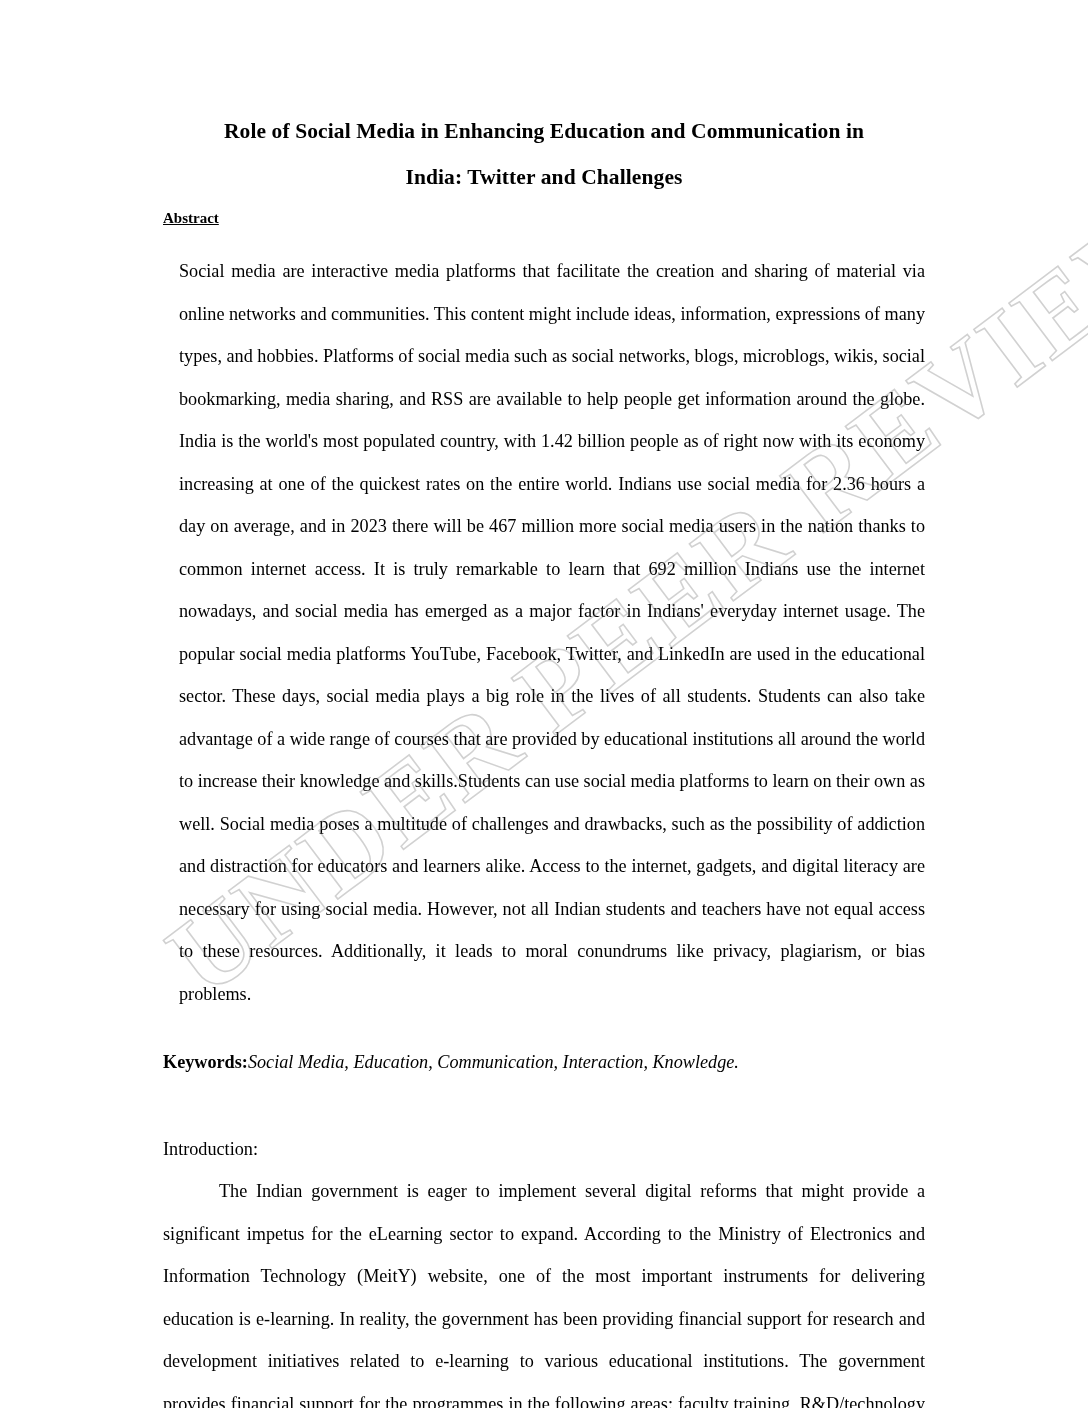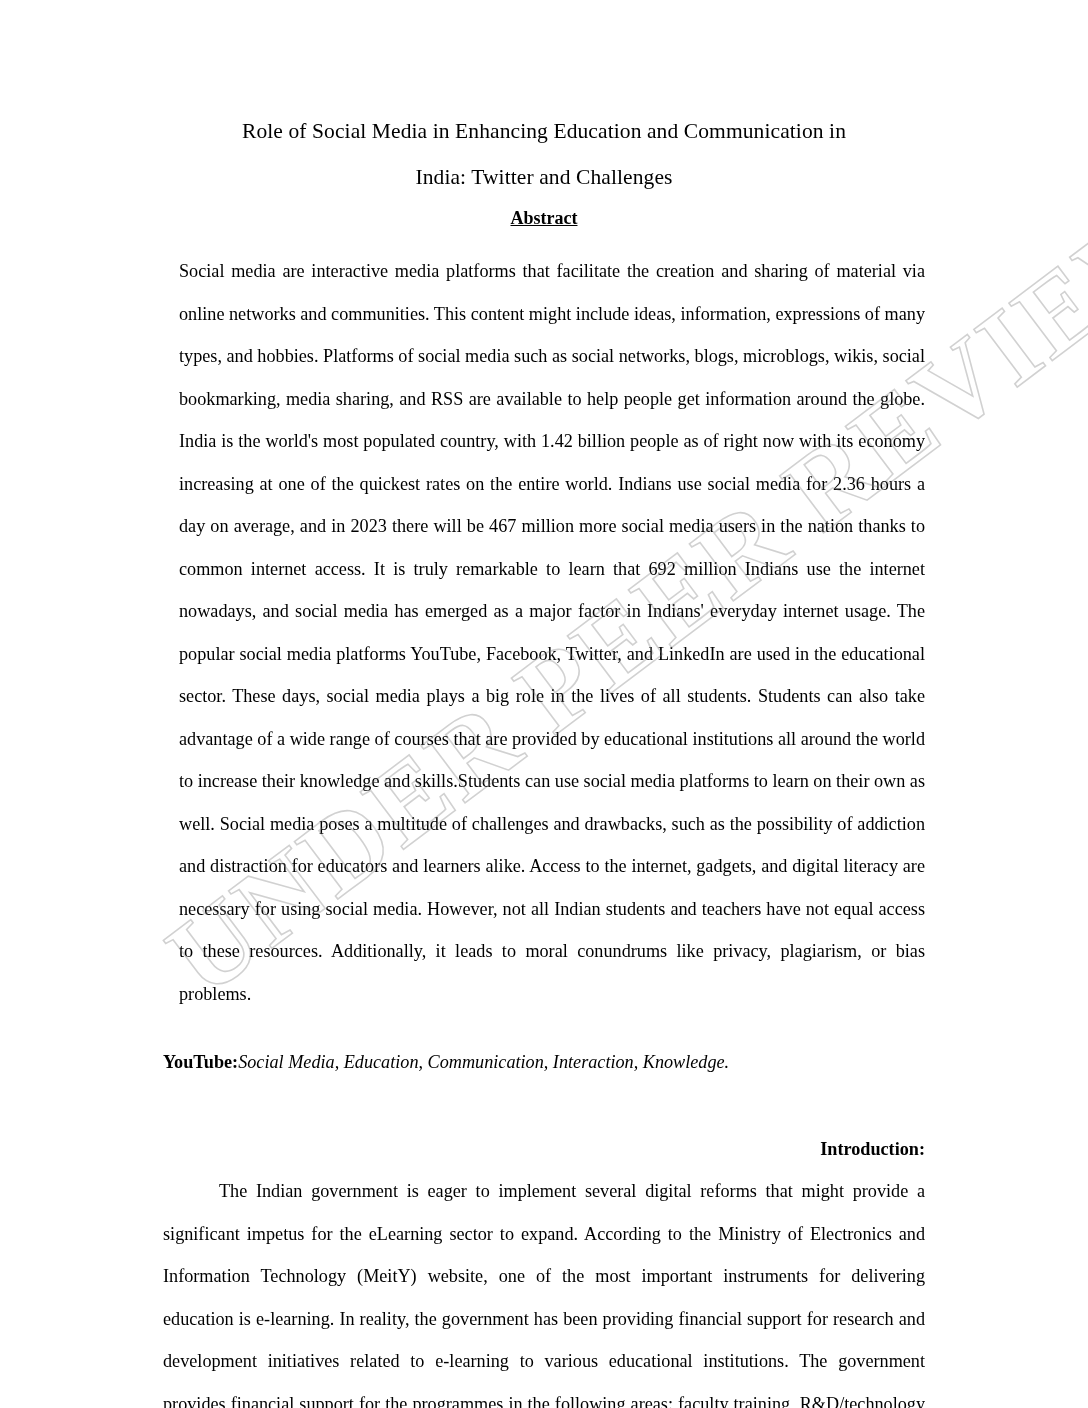--- a/index.html
+++ b/index.html
@@ -27,34 +27,33 @@
 
   .content {
     position: absolute;
     left: 163px;
     top: 108px;
     width: 762px;
   }
 
   .doc-title {
     font-size: 21.5px;
-    font-weight: normal;
+    font-weight: bold;
     text-align: center;
     line-height: 46px;
     margin: 0 0 0 0;
     letter-spacing: 0.1px;
   }
   .doc-title .line2 {
     display: block;
   }
 
   .abstract-heading {
-    font-size: 18px;
+    font-size: 15px;
     font-weight: bold;
-    text-align: center;
     text-decoration: underline;
     margin: 6px 0 20px 0;
     line-height: 24px;
   }
 
   p.body-text {
     font-size: 18.2px;
     line-height: 42.5px;
     text-align: justify;
     text-justify: inter-word;
@@ -71,25 +70,24 @@
   .keywords-label {
     font-weight: bold;
   }
   .keywords-value {
     font-style: italic;
     margin-top: 38px;
   }
 
   .section-heading {
     font-size: 18.2px;
-    font-weight: bold;
+    font-weight: normal;
     line-height: 42.5px;
     margin-top: 44px;
     margin-bottom: 0;
-    text-align: right;
   }
 
   .intro-para {
     font-size: 18.2px;
     line-height: 42.5px;
     text-align: justify;
     margin: 0;
     text-indent: 56px;
   }
 
@@ -131,21 +129,21 @@
     <h1 class="doc-title">
       <span>Role of Social Media in Enhancing Education and Communication in</span>
       <span class="line2">India: Twitter and Challenges</span>
     </h1>
 
     <h2 class="abstract-heading">Abstract</h2>
 
     <p class="body-text">Social media are interactive media platforms that facilitate the creation and sharing of material via online networks and communities. This content might include ideas, information, expressions of many types, and hobbies. Platforms of social media such as social networks, blogs, microblogs, wikis, social bookmarking, media sharing, and RSS are available to help people get  information around the globe. India is the world's most populated country, with 1.42 billion people as of right now with its economy increasing at one of the quickest rates on the entire world. Indians use social media for 2.36 hours a day on average, and in 2023 there will be 467 million more social media users in the nation thanks to common internet access. It is truly remarkable to learn that 692 million Indians use the internet nowadays, and social media has emerged as a major factor in Indians' everyday internet usage. The popular social media platforms YouTube, Facebook, Twitter, and LinkedIn are used in the educational sector. These days, social media plays a big role in the lives of all students. Students can also take advantage of a wide range of courses that are provided by educational institutions all around the world to increase their knowledge and skills.Students can use social media platforms to learn on their own as well. Social media poses a multitude of challenges and drawbacks, such as the possibility of addiction and distraction for educators and learners alike. Access to the internet, gadgets, and digital literacy are necessary for using social media. However, not all Indian students and teachers have not equal access to these resources. Additionally, it leads to moral conundrums like privacy, plagiarism, or bias problems.</p>
 
     <div class="keywords-block">
-      <span class="keywords-label">YouTube:</span><span class="keywords-value">Social Media, Education, Communication, Interaction, Knowledge.</span>
+      <span class="keywords-label">Keywords:</span><span class="keywords-value">Social Media, Education, Communication, Interaction, Knowledge.</span>
     </div>
 
     <h3 class="section-heading">Introduction:</h3>
 
     <p class="intro-para">The Indian government is eager to implement several digital reforms that might provide a significant impetus for the eLearning sector to expand. According to the Ministry of Electronics and Information Technology (MeitY) website, one of the most important instruments for delivering education is e-learning. In reality, the government has been providing financial support for research and development initiatives related to e-learning to various educational institutions. The government provides financial support for the programmes in the following areas: faculty training, R&amp;D/technology development projects,</p>
 
   </div>
 
   <div class="watermark">
     <div class="watermark-text">UNDER PEER REVIEW</div>

